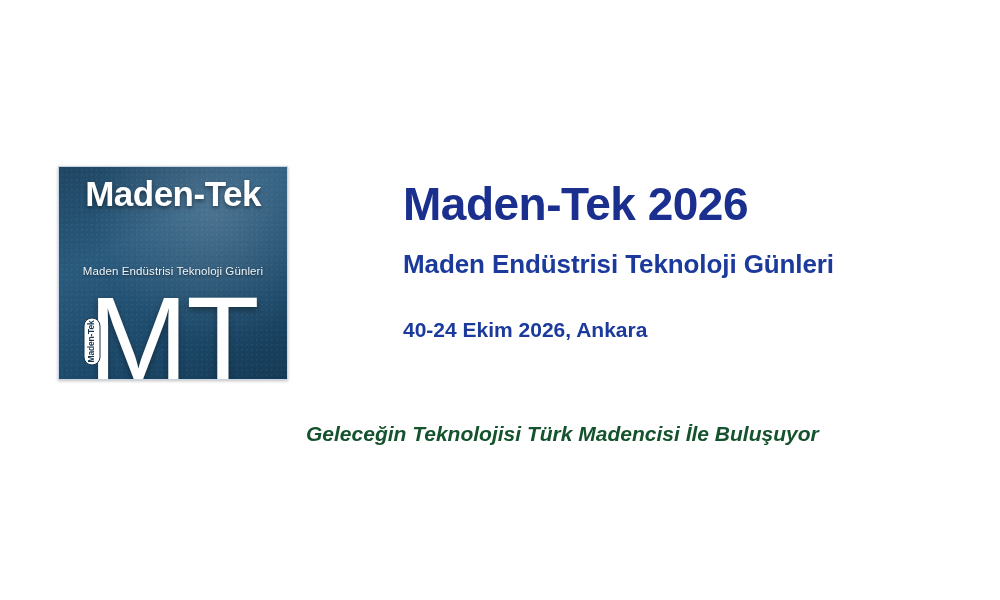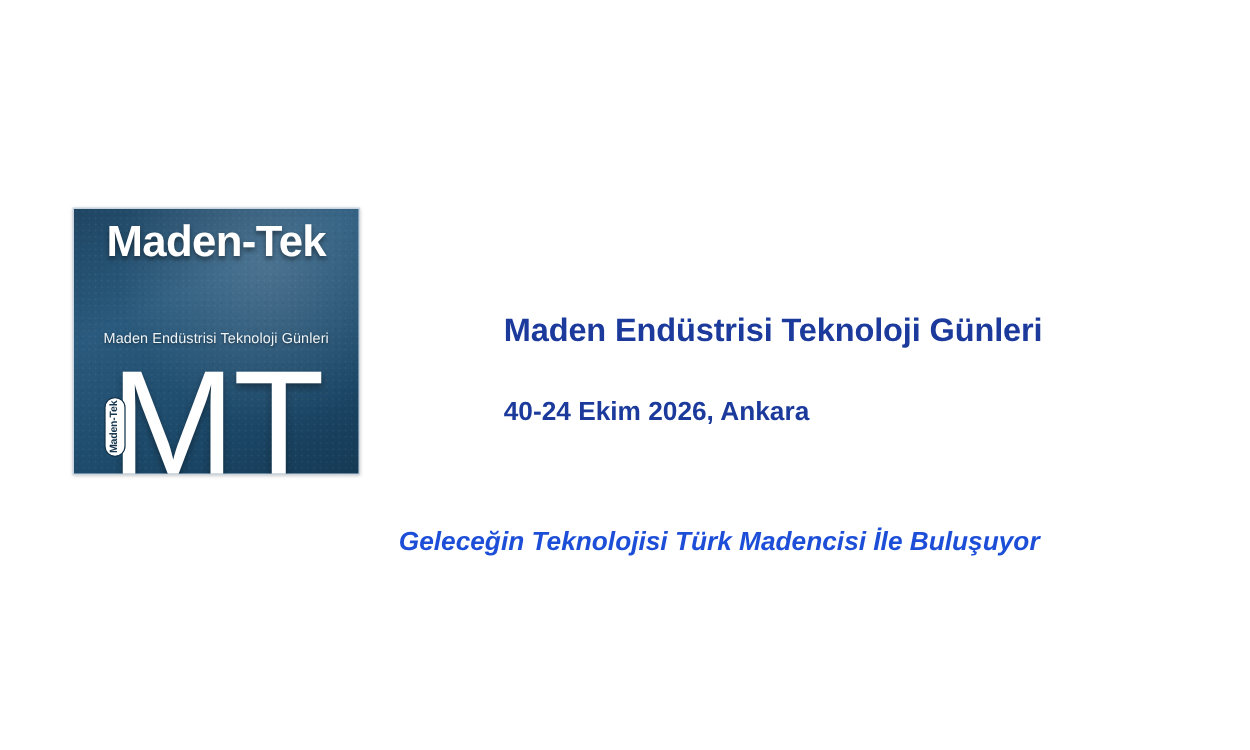--- a/index.html
+++ b/index.html
@@ -171,24 +171,24 @@
     margin: 0;
     color: #1b3a9c;
     font-size: 21px;
     font-weight: bold;
     line-height: 1.1;
     white-space: nowrap;
   }
 
   .tagline {
     position: absolute;
-    left: 319px;
+    left: 306px;
     top: 422px;
     margin: 0;
-    color: #1d4ed8;
+    color: #14532d;
     font-size: 21px;
     font-weight: bold;
     font-style: italic;
     line-height: 1.1;
     white-space: nowrap;
   }
 </style>
 </head>
 <body>
 
@@ -196,20 +196,21 @@
 
   <div class="logo-card">
     <div class="logo-inner">
       <div class="logo-title">Maden-Tek</div>
       <div class="logo-sub">Maden Endüstrisi Teknoloji Günleri</div>
       <div class="logo-mt">MT</div>
       <div class="logo-seal">Maden-Tek</div>
     </div>
   </div>
 
+  <h1 class="headline">Maden-Tek 2026</h1>
 
   <h2 class="subhead">Maden Endüstrisi Teknoloji Günleri</h2>
 
   <p class="dateline">40-24 Ekim 2026, Ankara</p>
 
   <p class="tagline">Geleceğin Teknolojisi Türk Madencisi İle Buluşuyor</p>
 
 </div>
 
 </body></html>

